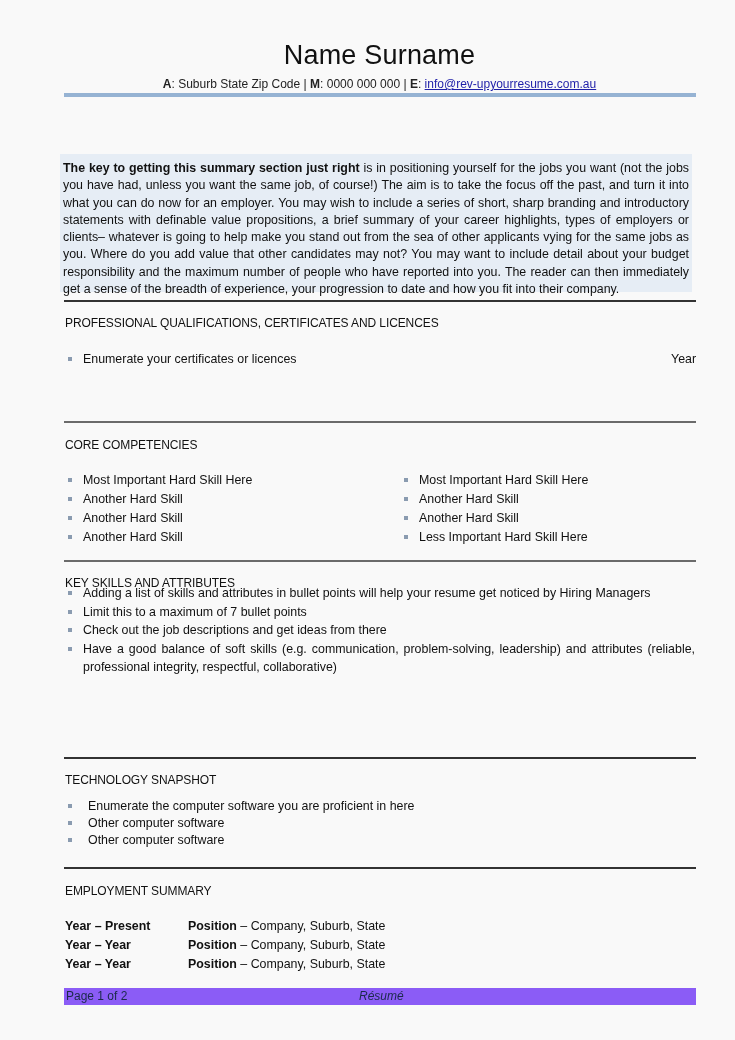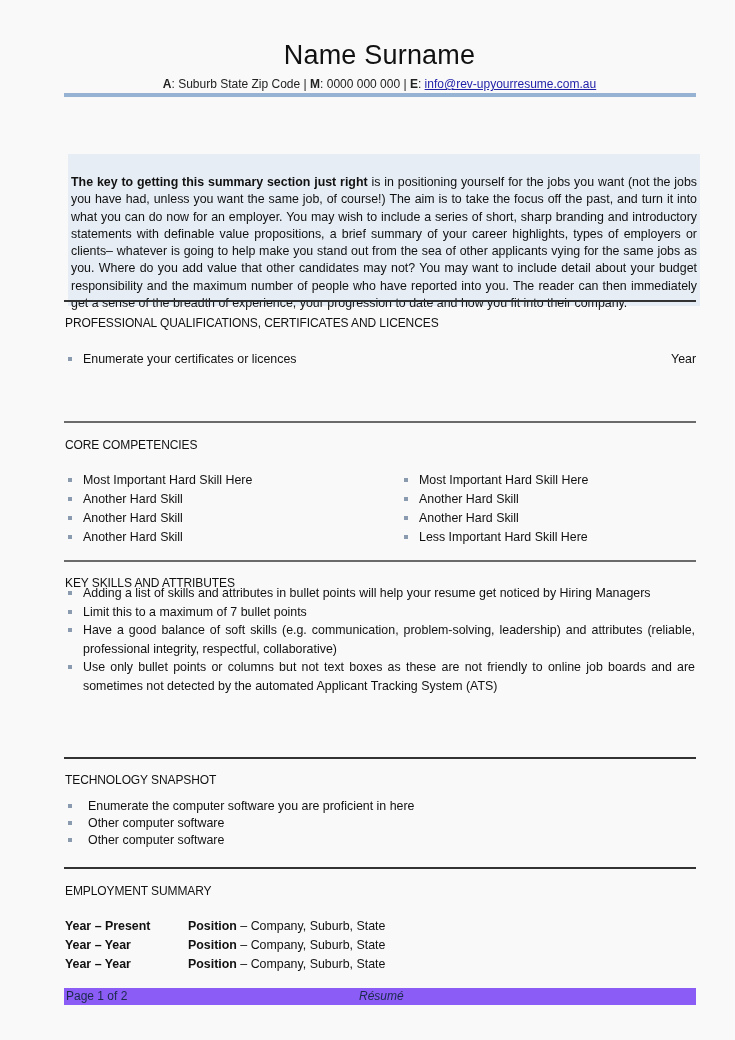--- a/index.html
+++ b/index.html
@@ -24,22 +24,22 @@
     .contact a { color: #1f1fa8; text-decoration: underline; }
     .header-bar {
       position: absolute; top: 93px; left: 52px; width: 632px; height: 4px;
       background: #96b3d3;
     }
     .role {
       position: absolute; top: 116px; left: 0; width: 735px;
       text-align: center; font-size: 21px; color: #111;
     }
     .summary {
-      position: absolute; top: 154px; left: 56px; width: 626px; height: 132px;
-      background: #e6edf5; padding: 20px 3px 0 3px;
+      position: absolute; top: 154px; left: 48px; width: 626px; height: 132px;
+      background: #e6edf5; padding: 6px 3px 0 3px;
       font-size: 12.4px; line-height: 17.3px; text-align: justify; color: #111;
     }
     .summary b { font-weight: bold; }
     .rule {
       position: absolute; left: 52px; width: 632px; height: 2px; background: #333;
     }
     .rule.grey { background: #6b6b6b; }
     .section-title {
       position: absolute; left: 53px; font-size: 12px; color: #111; letter-spacing: -0.1px;
     }
@@ -105,23 +105,22 @@
     <li><span class="sq"></span><span>Another Hard Skill</span></li>
     <li><span class="sq"></span><span>Another Hard Skill</span></li>
     <li><span class="sq"></span><span>Less Important Hard Skill Here</span></li>
   </ul>
 
   <div class="rule grey" style="top:560px"></div>
   <div class="section-title" style="top:576px">KEY SKILLS AND ATTRIBUTES</div>
   <ul class="bullets wrap" style="top:584px; width:628px">
     <li><span class="sq"></span><span>Adding a list of skills and attributes in bullet points will help your resume get noticed by Hiring Managers</span></li>
     <li><span class="sq"></span><span>Limit this to a maximum of 7 bullet points</span></li>
-    <li><span class="sq"></span></li>
+    <li><span class="sq"></span><span>Check out the job descriptions and get ideas from there</span></li>
     <li><span class="sq"></span><span>Have a good balance of soft skills (e.g. communication, problem-solving, leadership) and attributes (reliable, professional integrity, respectful, collaborative)</span></li>
-    <li><span class="sq"></span><span>Use only bullet points or columns but not text boxes as these are not friendly to online job boards and are sometimes not detected by the automated Applicant Tracking System (ATS)</span></li>
   </ul>
 
   <div class="rule" style="top:757px"></div>
   <div class="section-title" style="top:773px">TECHNOLOGY SNAPSHOT</div>
   <ul class="bullets tight" style="top:798px">
     <li><span class="sq"></span><span>Enumerate the computer software you are proficient in here</span></li>
     <li><span class="sq"></span><span>Other computer software</span></li>
     <li><span class="sq"></span><span>Other computer software</span></li>
   </ul>
 

